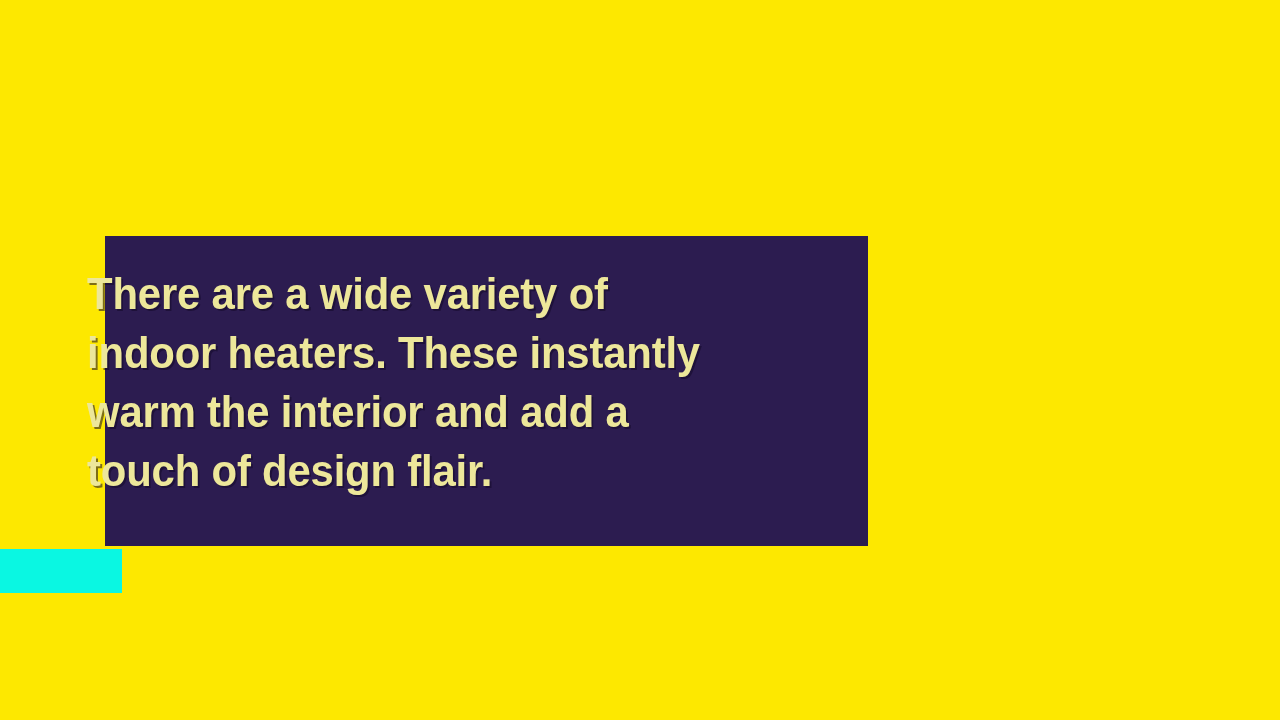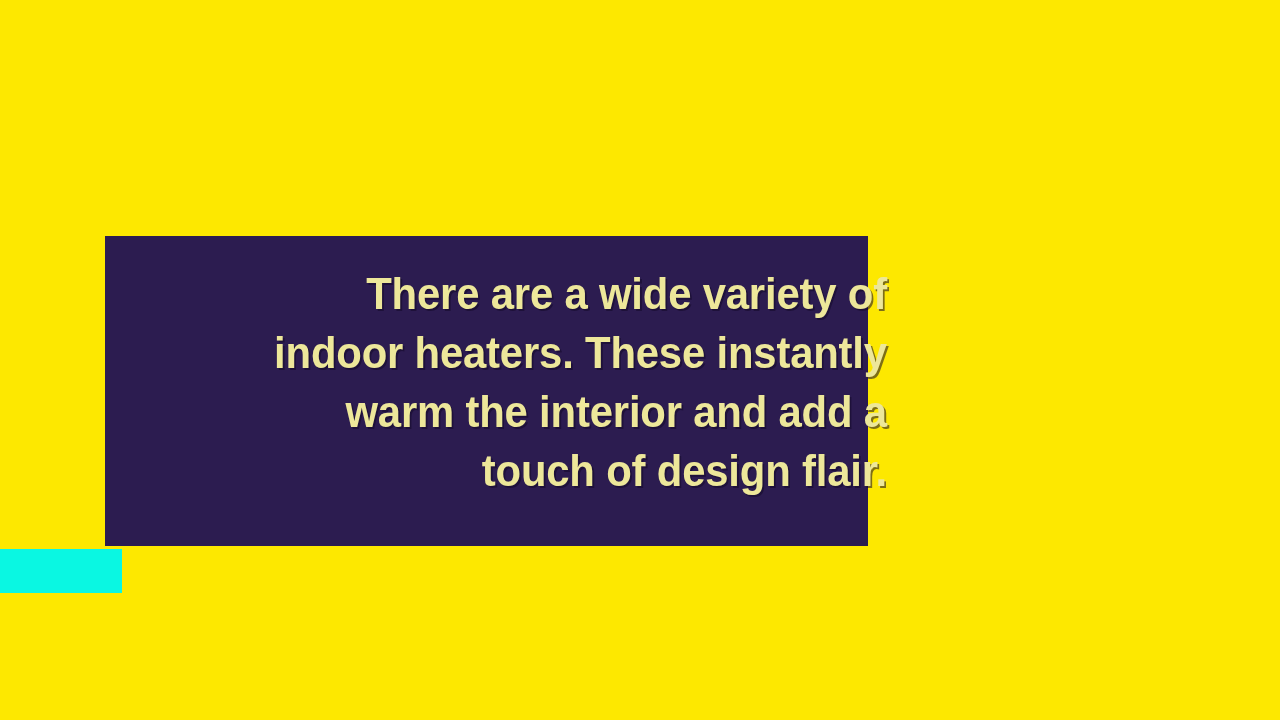--- a/index.html
+++ b/index.html
@@ -44,21 +44,21 @@
     
     overflow: visible;
   }
 
   #caption-text {
     position: absolute;
     left: 50%;
     top: 28px;
     transform: translateX(-50%);
     width: 860px;
-    text-align: right;
+    text-align: left;
     white-space: nowrap;
     color: #EDE79A;
     font-family: "Liberation Sans", sans-serif;
     font-weight: bold;
     font-size: 45px;
     line-height: 59px;
     letter-spacing: -0.2px;
     text-shadow: 2px 2px 0 rgba(20, 10, 40, 0.55);
     -webkit-font-smoothing: antialiased;
   }

